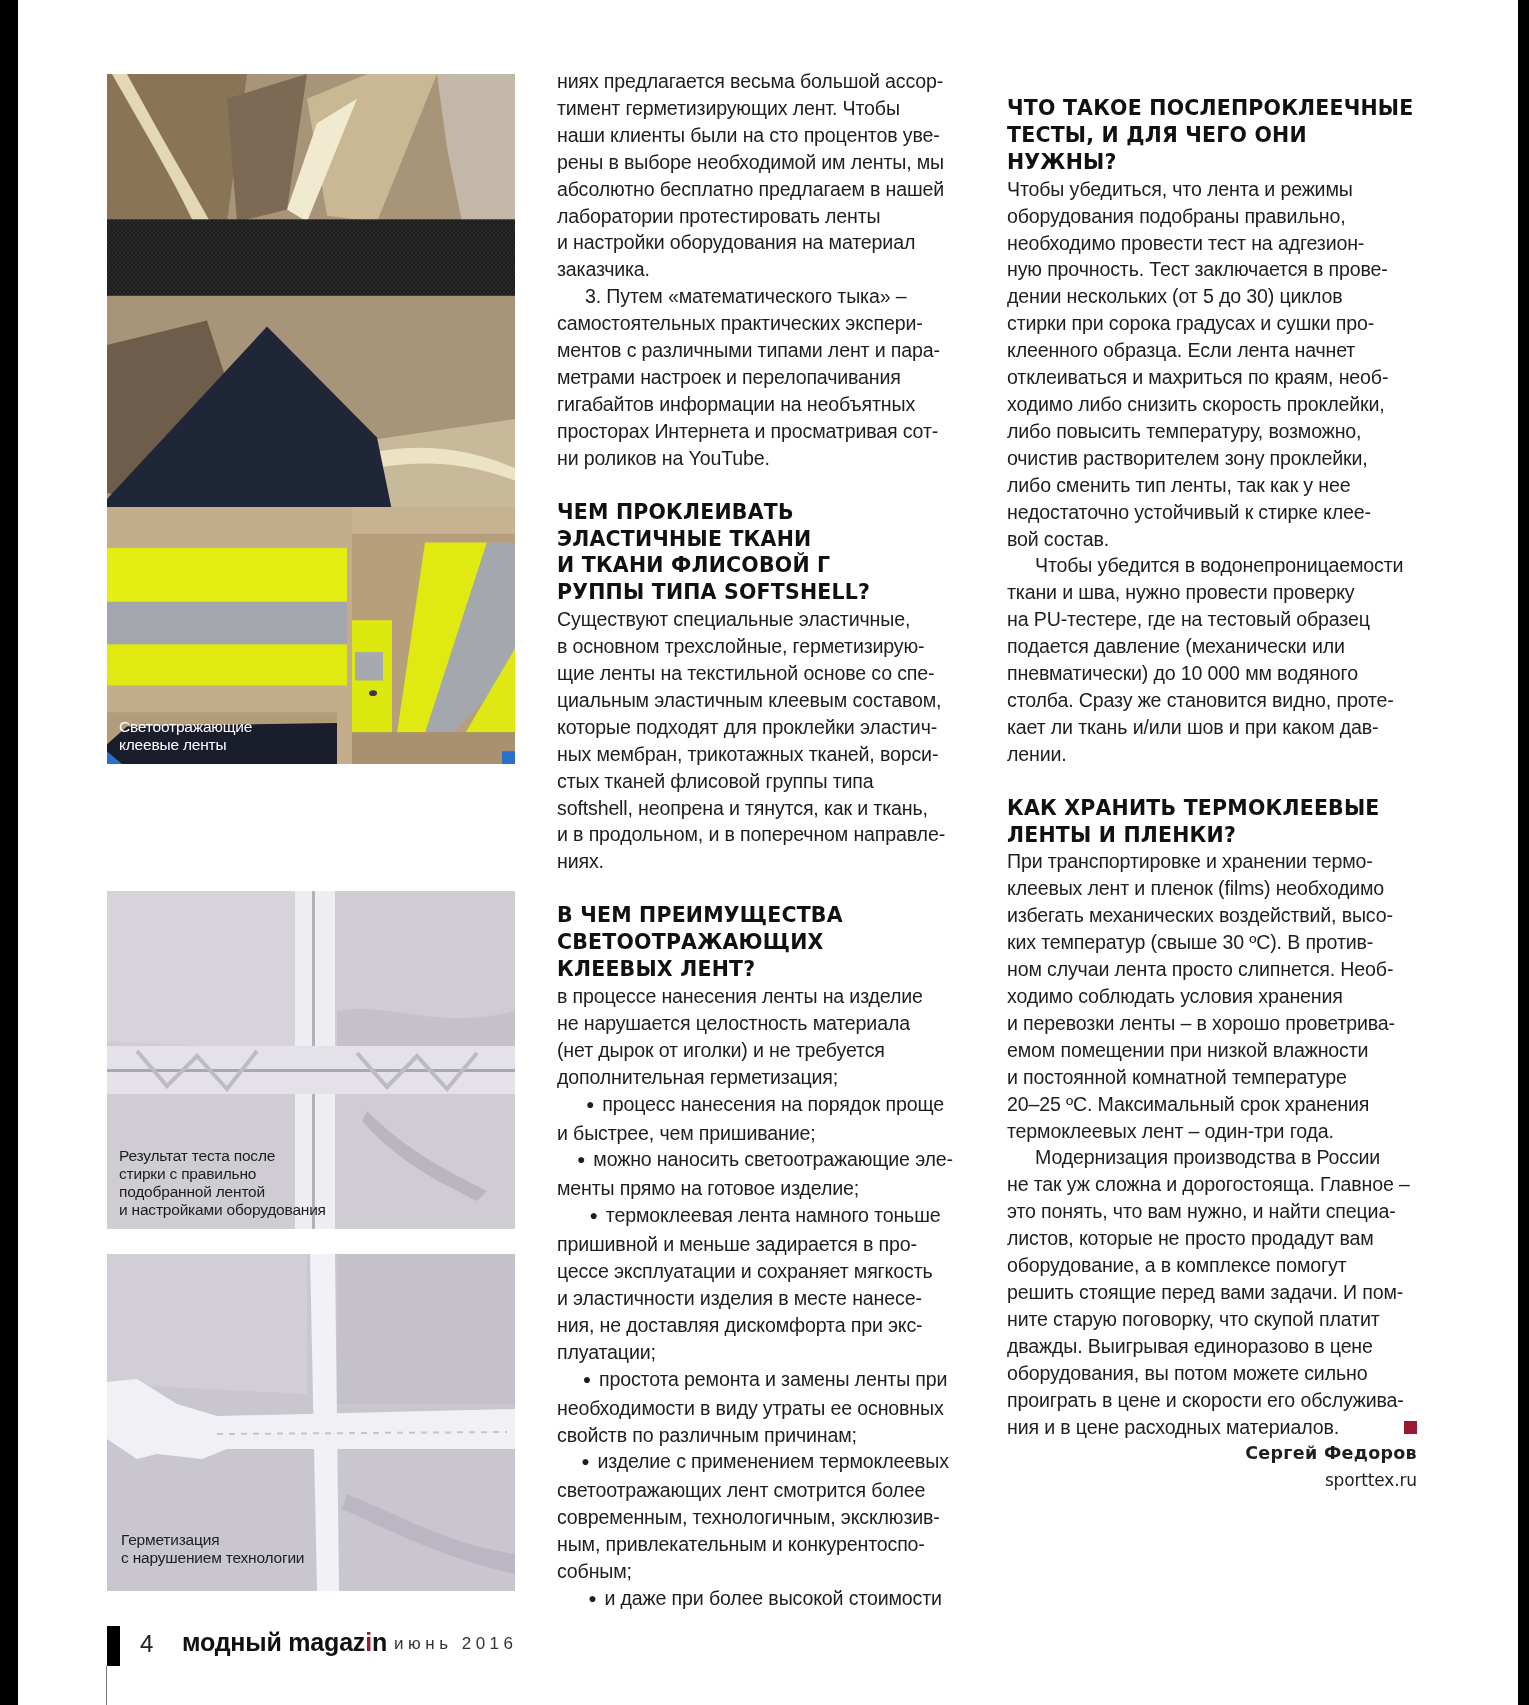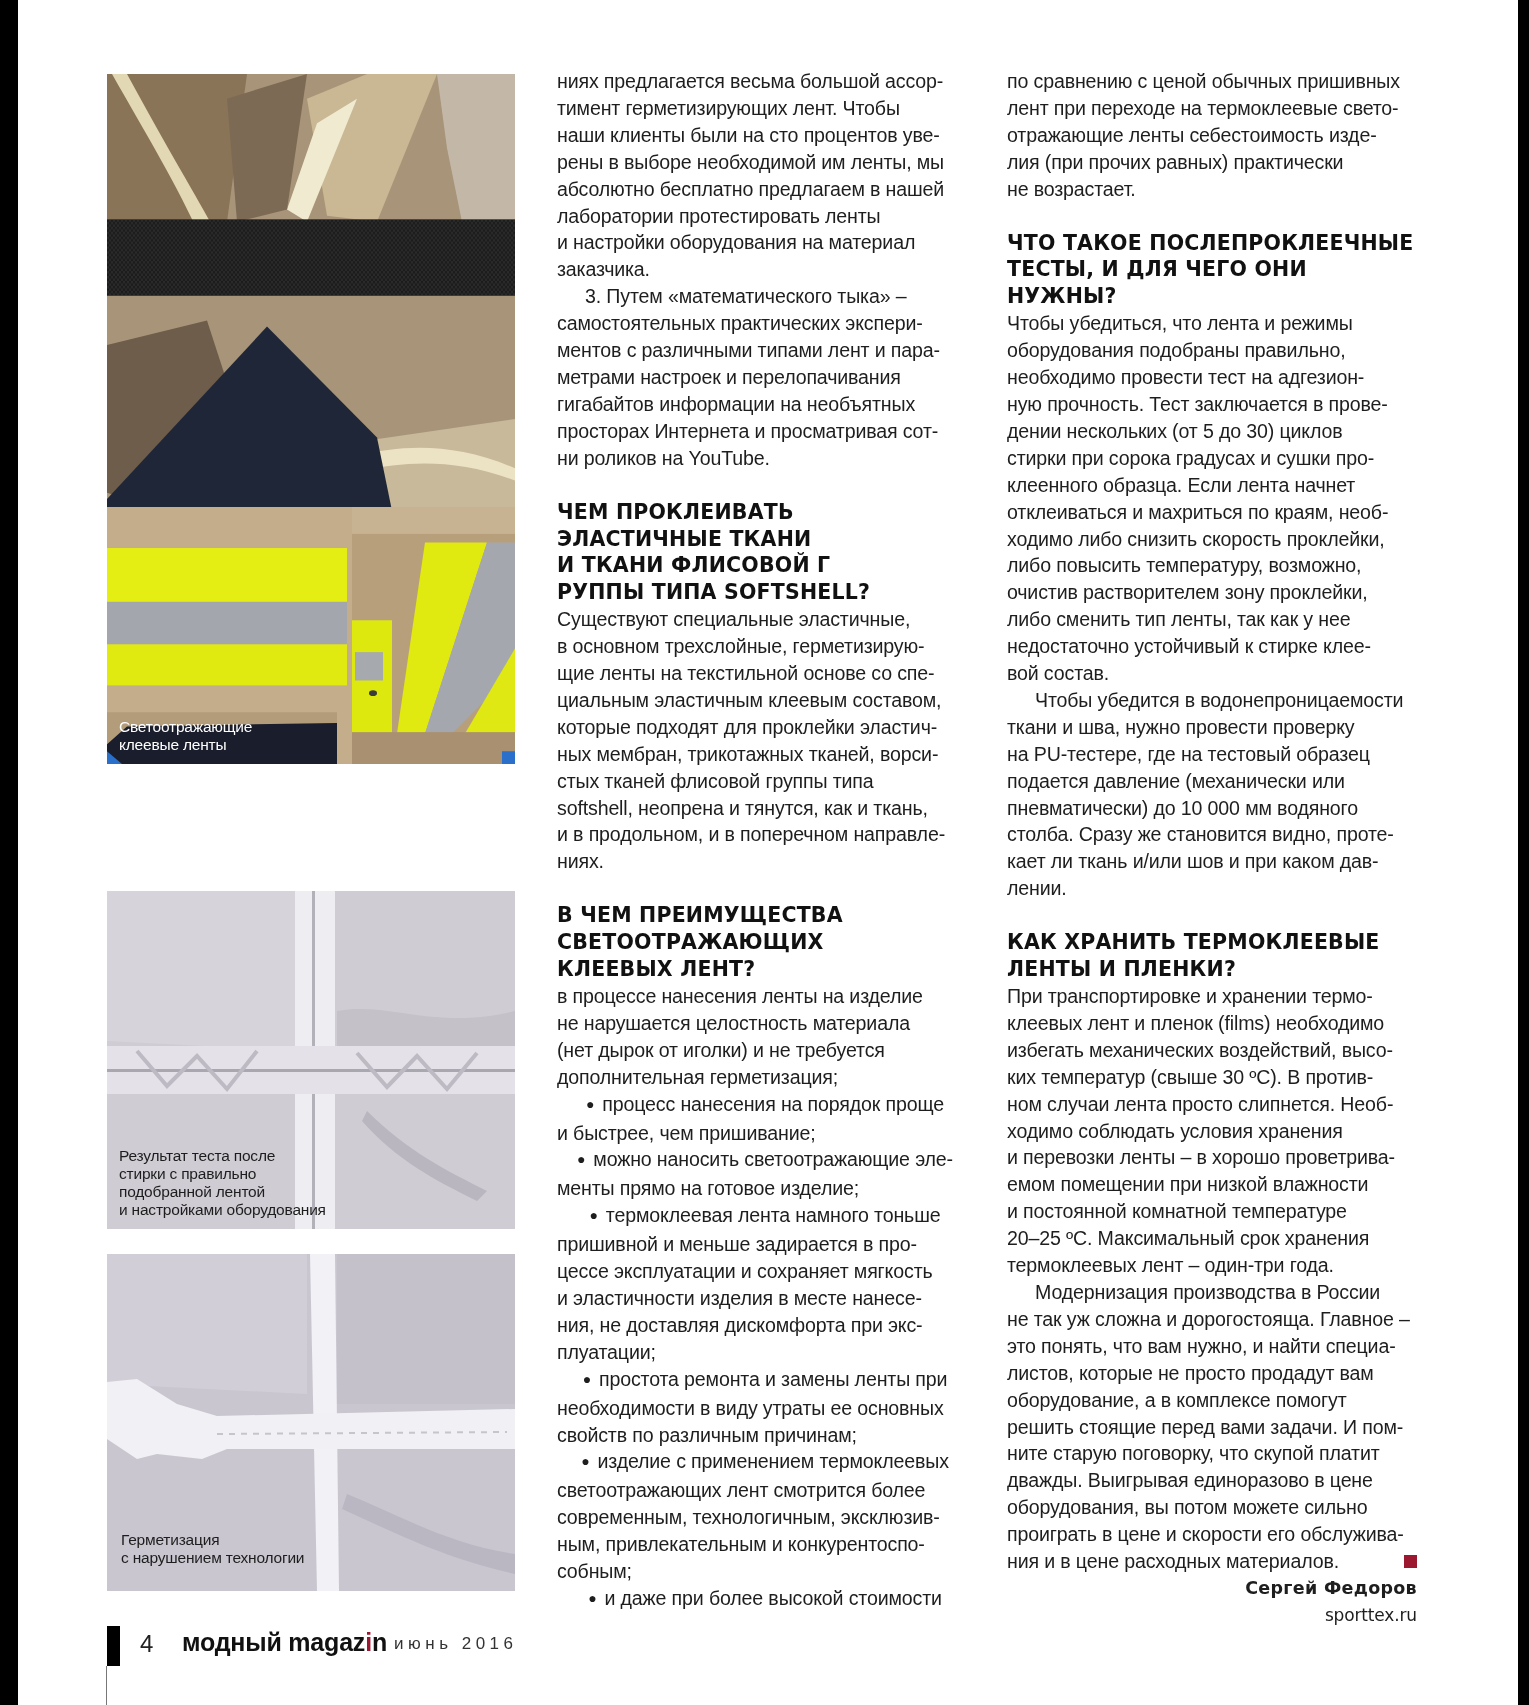--- a/index.html
+++ b/index.html
@@ -221,27 +221,20 @@
         <p>ным, привлекательным и конкурентоспо-</p>
         <p>собным;</p>
       </div>
       <div>
         <p class="bullet-line"><span class="bullet">●</span><span>и даже при более высокой стоимости</span></p>
       </div>
     </div>
 </div>
 
 <div class="col col-right">
-  <div id="r-intro">
-      <p>по сравнению с ценой обычных пришивных</p>
-      <p>лент при переходе на термоклеевые свето-</p>
-      <p>отражающие ленты себестоимость изде-</p>
-      <p>лия (при прочих равных) практически</p>
-      <p>не возрастает.</p>
-    </div>
   <div class="gap"></div>
   <h2 id="r-h3">
       <div>Что такое послепроклеечные</div>
       <div>тесты, и для чего они нужны?</div>
     </h2>
   <div id="r-b3">
       <p>Чтобы убедиться, что лента и режимы</p>
       <p>оборудования подобраны правильно,</p>
       <p>необходимо провести тест на адгезион-</p>
       <p>ную прочность. Тест заключается в прове-</p>

